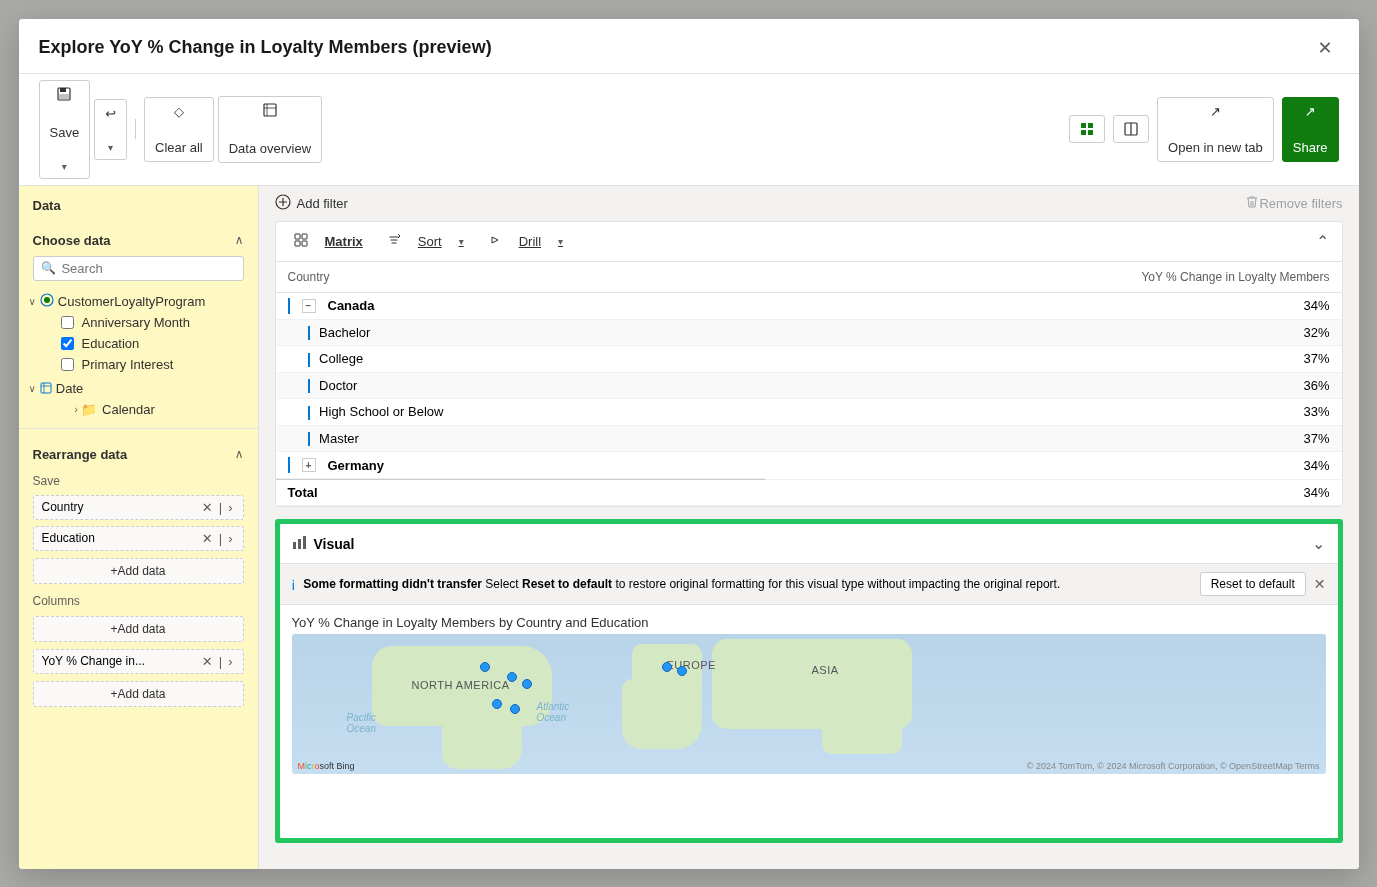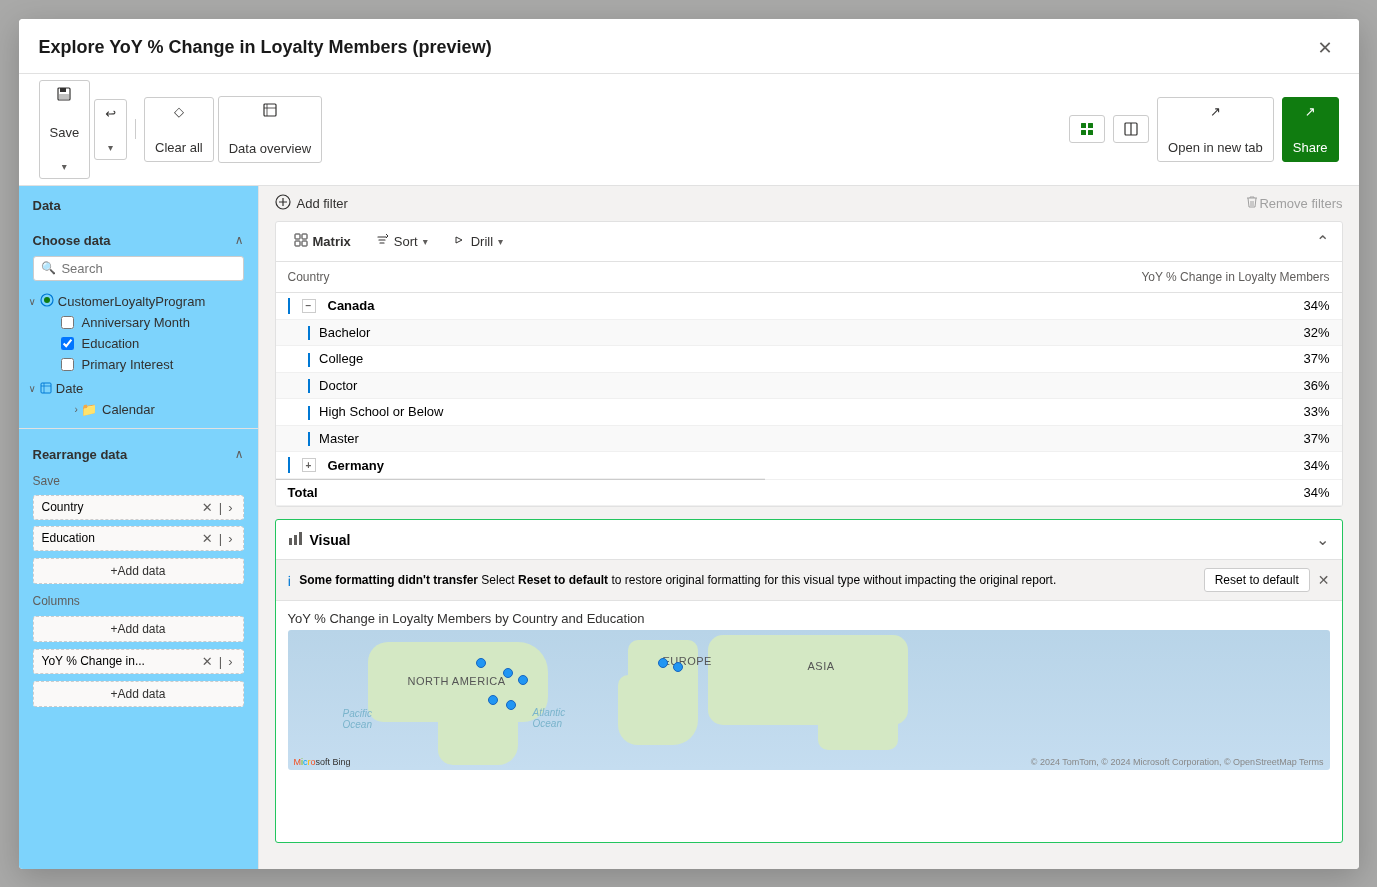--- a/index.html
+++ b/index.html
@@ -57,21 +57,21 @@
 
     
     .modal-body {
       display: flex; flex: 1; overflow: hidden;
     }
 
     
     .left-panel {
       width: 240px; min-width: 240px;
       border-right: 1px solid #e1e1e1;
-      background: #7dd3fc;
+      background: #fef9c3;
       overflow-y: auto;
       display: flex; flex-direction: column;
     }
 
     .section-header {
       display: flex; align-items: center; justify-content: space-between;
       padding: 12px 14px 8px 14px;
     }
     .section-title { font-size: 13px; font-weight: 600; color: #323130; }
     .chevron-icon { font-size: 12px; color: #605e5c; cursor: pointer; }
@@ -159,23 +159,23 @@
       background: #fff; border: 1px solid #e1e1e1; border-radius: 3px;
       flex-shrink: 0;
     }
 
     .matrix-toolbar {
       display: flex; align-items: center; justify-content: space-between;
       padding: 8px 12px; border-bottom: 1px solid #e1e1e1;
     }
     .matrix-toolbar-left { display: flex; align-items: center; gap: 12px; }
     .matrix-btn {
-      display: flex; align-items: center; gap: 5px;
+      display: flex; align-items: center; gap: 17px;
       background: none; border: none; cursor: pointer; font-size: 13px; color: #323130; font-weight: 500;
-      padding: 3px 6px; border-radius: 3px;
+      padding: 3px 6px; border-radius: 3px; text-decoration: underline;
     }
     .matrix-btn.active { font-weight: 600; }
 
     .collapse-btn {
       background: none; border: none; cursor: pointer;
       color: #605e5c; font-size: 16px;
     }
 
     
     .matrix-table {
@@ -204,21 +204,21 @@
 
     .expand-square {
       display: inline-flex; align-items: center; justify-content: center;
       width: 14px; height: 14px; border: 1px solid #ccc;
       font-size: 10px; cursor: pointer; color: #605e5c;
     }
 
     
     .visual-section {
       margin: 0 16px 26px 16px;
-      background: #fff; border: 1px solid #22c55e; border-radius: 3px;
+      background: #fff; border: 5px solid #22c55e; border-radius: 3px;
       flex: 1; overflow: hidden;
     }
 
     .visual-header {
       display: flex; align-items: center; justify-content: space-between;
       padding: 10px 12px; border-bottom: 1px solid #e1e1e1;
     }
     .visual-title-row {
       display: flex; align-items: center; gap: 6px; font-size: 14px; font-weight: 600;
     }
@@ -681,21 +681,21 @@
                 <div class="land-europe"></div>
                 <div class="land-africa"></div>
                 <div class="land-asia"></div>
                 <div class="land-australia"></div>
 
                 <span class="map-label" style="top: 45px; left: 120px;">NORTH AMERICA</span>
                 <span class="map-label" style="top: 25px; left: 375px;">EUROPE</span>
                 <span class="map-label" style="top: 30px; left: 520px;">ASIA</span>
 
                 <span class="map-ocean-label" style="bottom: 40px; left: 55px;">Pacific<br>Ocean</span>
-                <span class="map-ocean-label" style="bottom: 41px; left: 245px;">Atlantic<br>Ocean</span>
+                <span class="map-ocean-label" style="bottom: 51px; left: 245px;">Atlantic<br>Ocean</span>
 
                 <div class="map-dot" style="top: 28px; left: 188px;"></div>
                 <div class="map-dot" style="top: 38px; left: 215px;"></div>
                 <div class="map-dot" style="top: 45px; left: 230px;"></div>
                 <div class="map-dot" style="top: 65px; left: 200px;"></div>
                 <div class="map-dot" style="top: 70px; left: 218px;"></div>
                 <div class="map-dot" style="top: 28px; left: 370px;"></div>
                 <div class="map-dot" style="top: 32px; left: 385px;"></div>
 
                 <div class="bing-logo">

